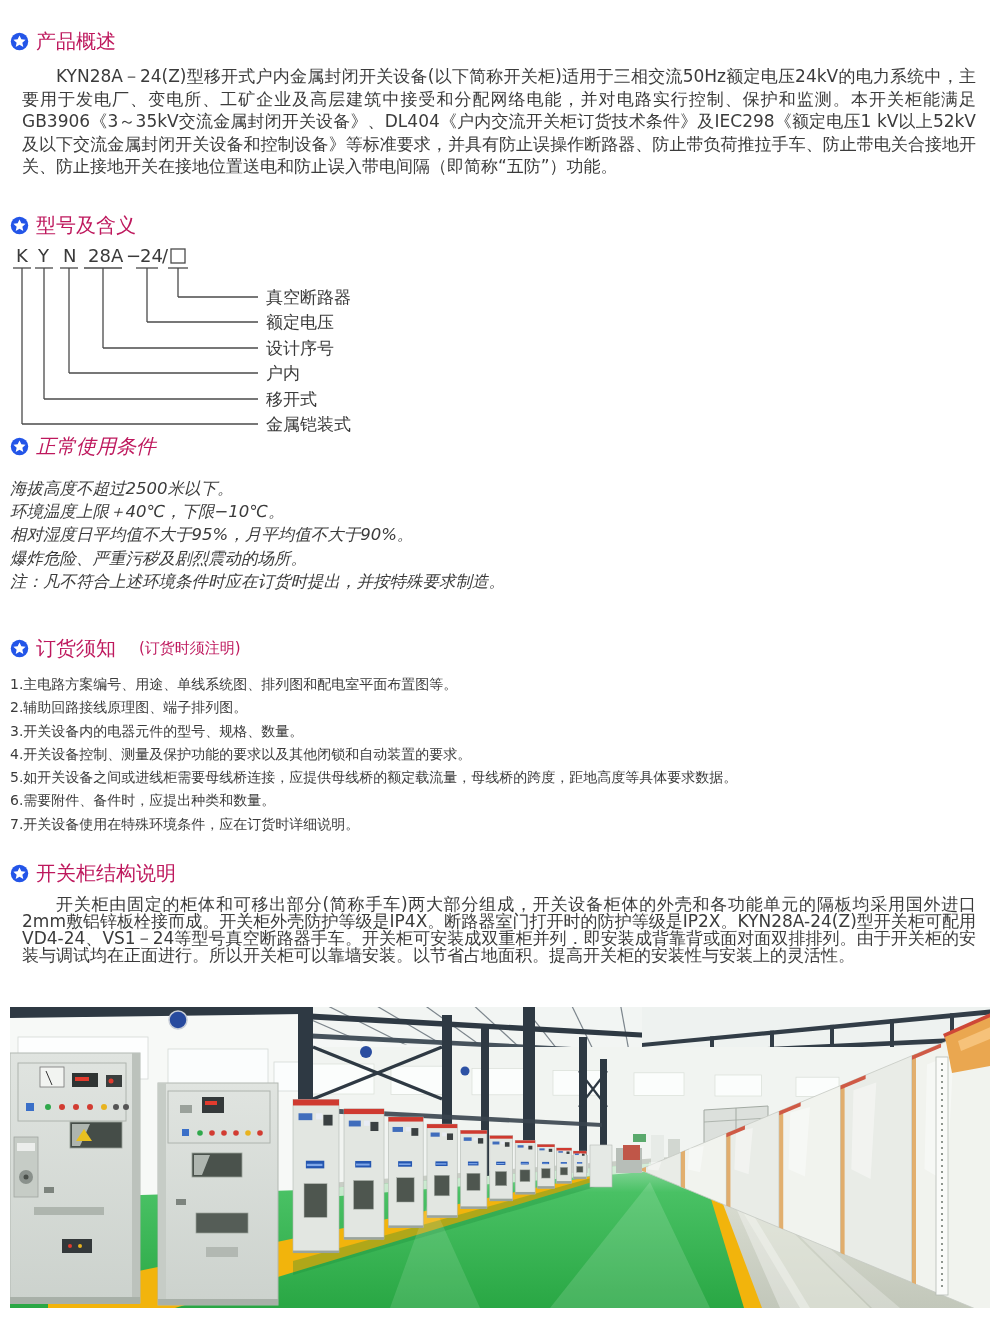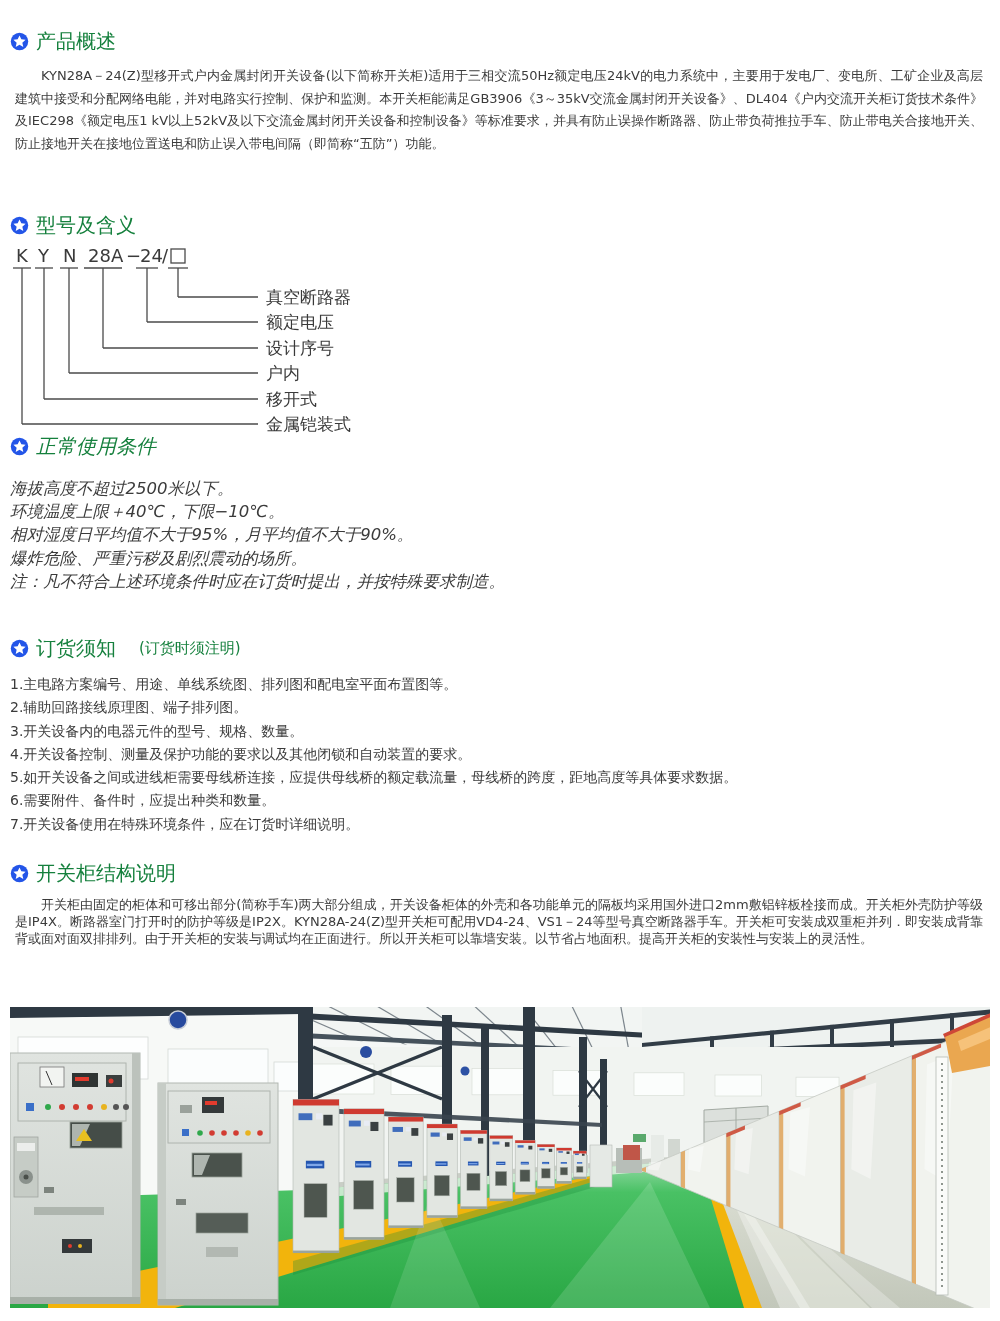--- a/index.html
+++ b/index.html
@@ -2,25 +2,25 @@
 <html><head>
 <meta charset="utf-8">
 <style>
   html,body{margin:0;padding:0;}
   body{
     width:1000px;height:1321px;position:relative;background:#ffffff;
     font-family:"DejaVu Sans","Liberation Sans",sans-serif;
     color:#3b3b3b;overflow:hidden;
   }
   .sec{position:absolute;left:10px;right:12px;}
-  .sec-head{display:flex;align-items:center;gap:7px;color:#15803d;
+  .sec-head{display:flex;align-items:center;gap:7px;color:#be185d;
     font-size:20px;font-weight:500;line-height:26px;margin:0;}
   .sec-head .sub{font-size:15px;margin-left:16px;}
   .bullet{width:19px;height:19px;flex:0 0 auto;display:block;}
-  .body-par{margin:11px 5px 0;font-size:13px;line-height:22.5px;
+  .body-par{margin:11px 12px 0;font-size:17px;line-height:22.5px;
     text-align:justify;text-indent:2em;}
   .plain-lines{margin-top:18px;font-size:16.5px;line-height:23.2px;}
   .order-lines{margin-top:12px;font-size:14px;line-height:23.3px;}
   .line{white-space:nowrap;}
   #sec1{top:28px;}
   #sec2{top:212px;}
   #sec3{top:433px;font-style:italic;}
   #sec4{top:635px;}
   #sec5{top:860px;}
   #photo{position:absolute;top:1007px;left:10px;width:980px;height:301px;}

